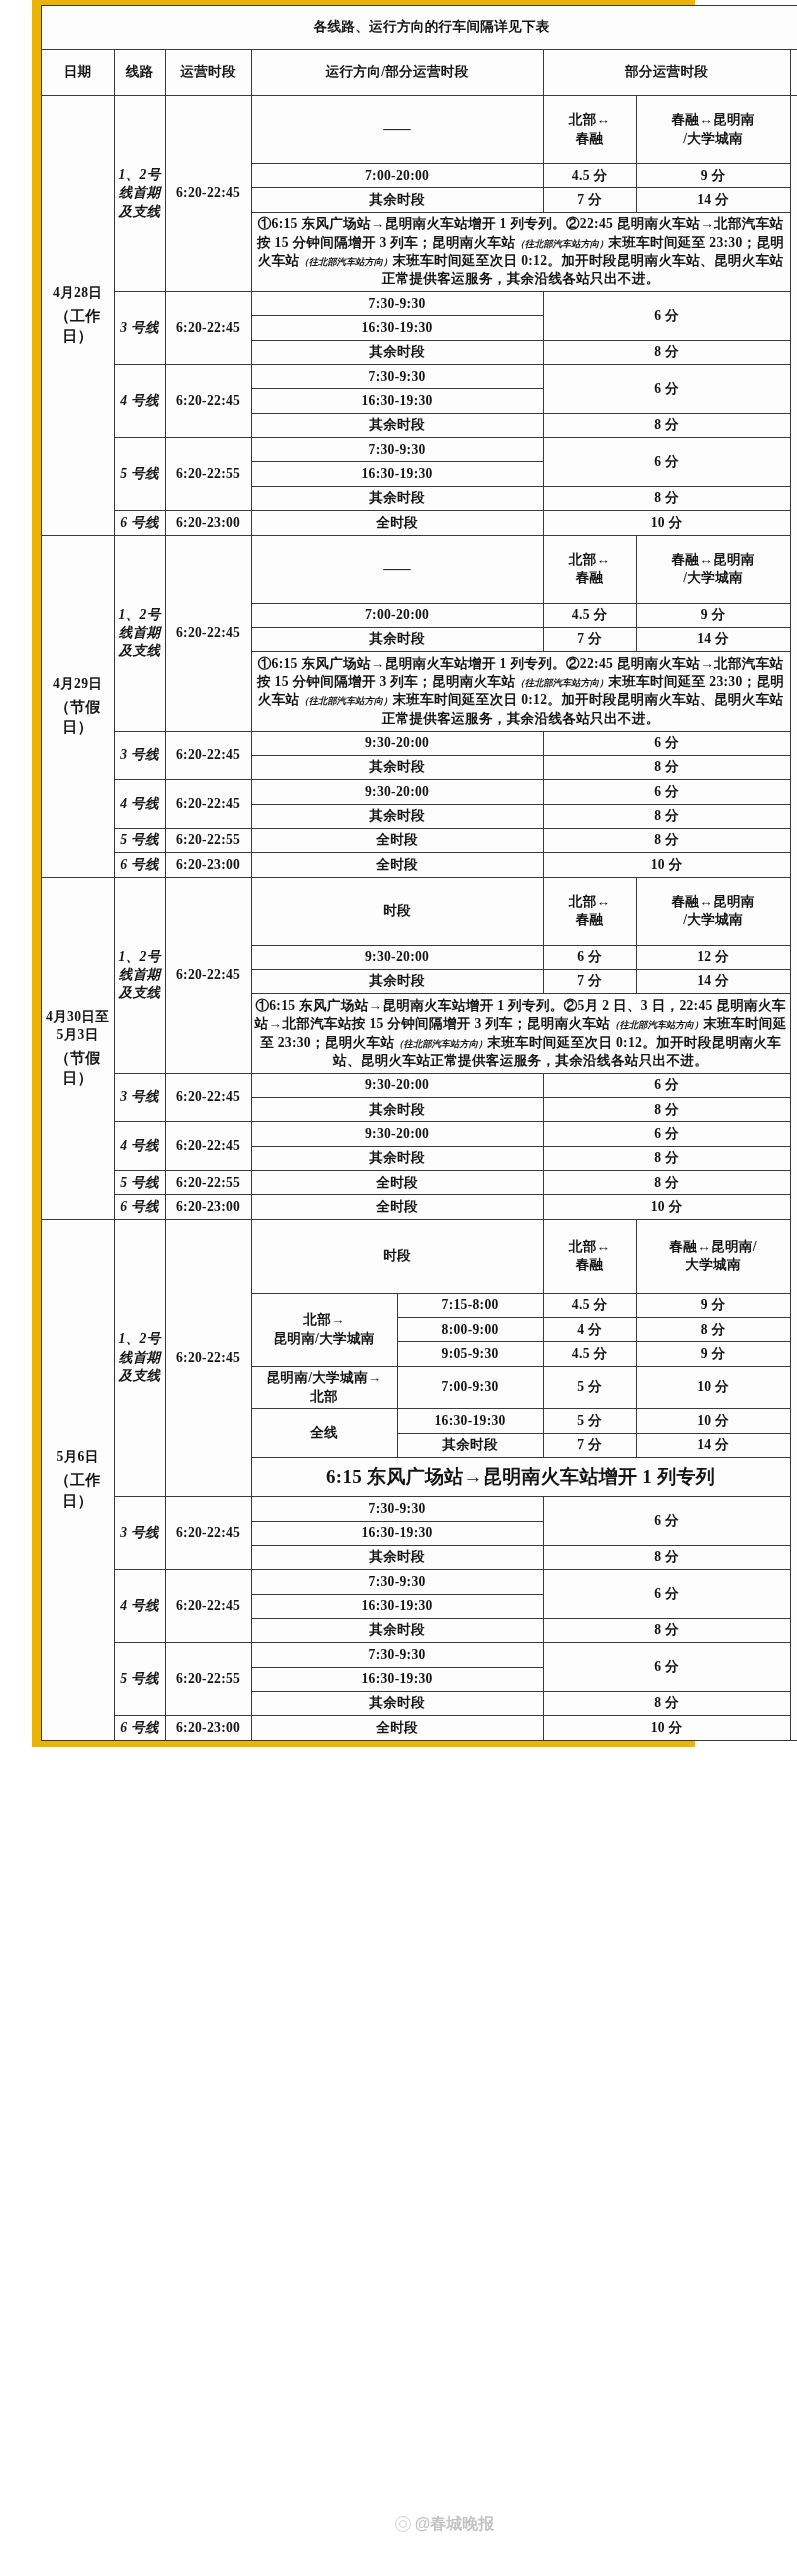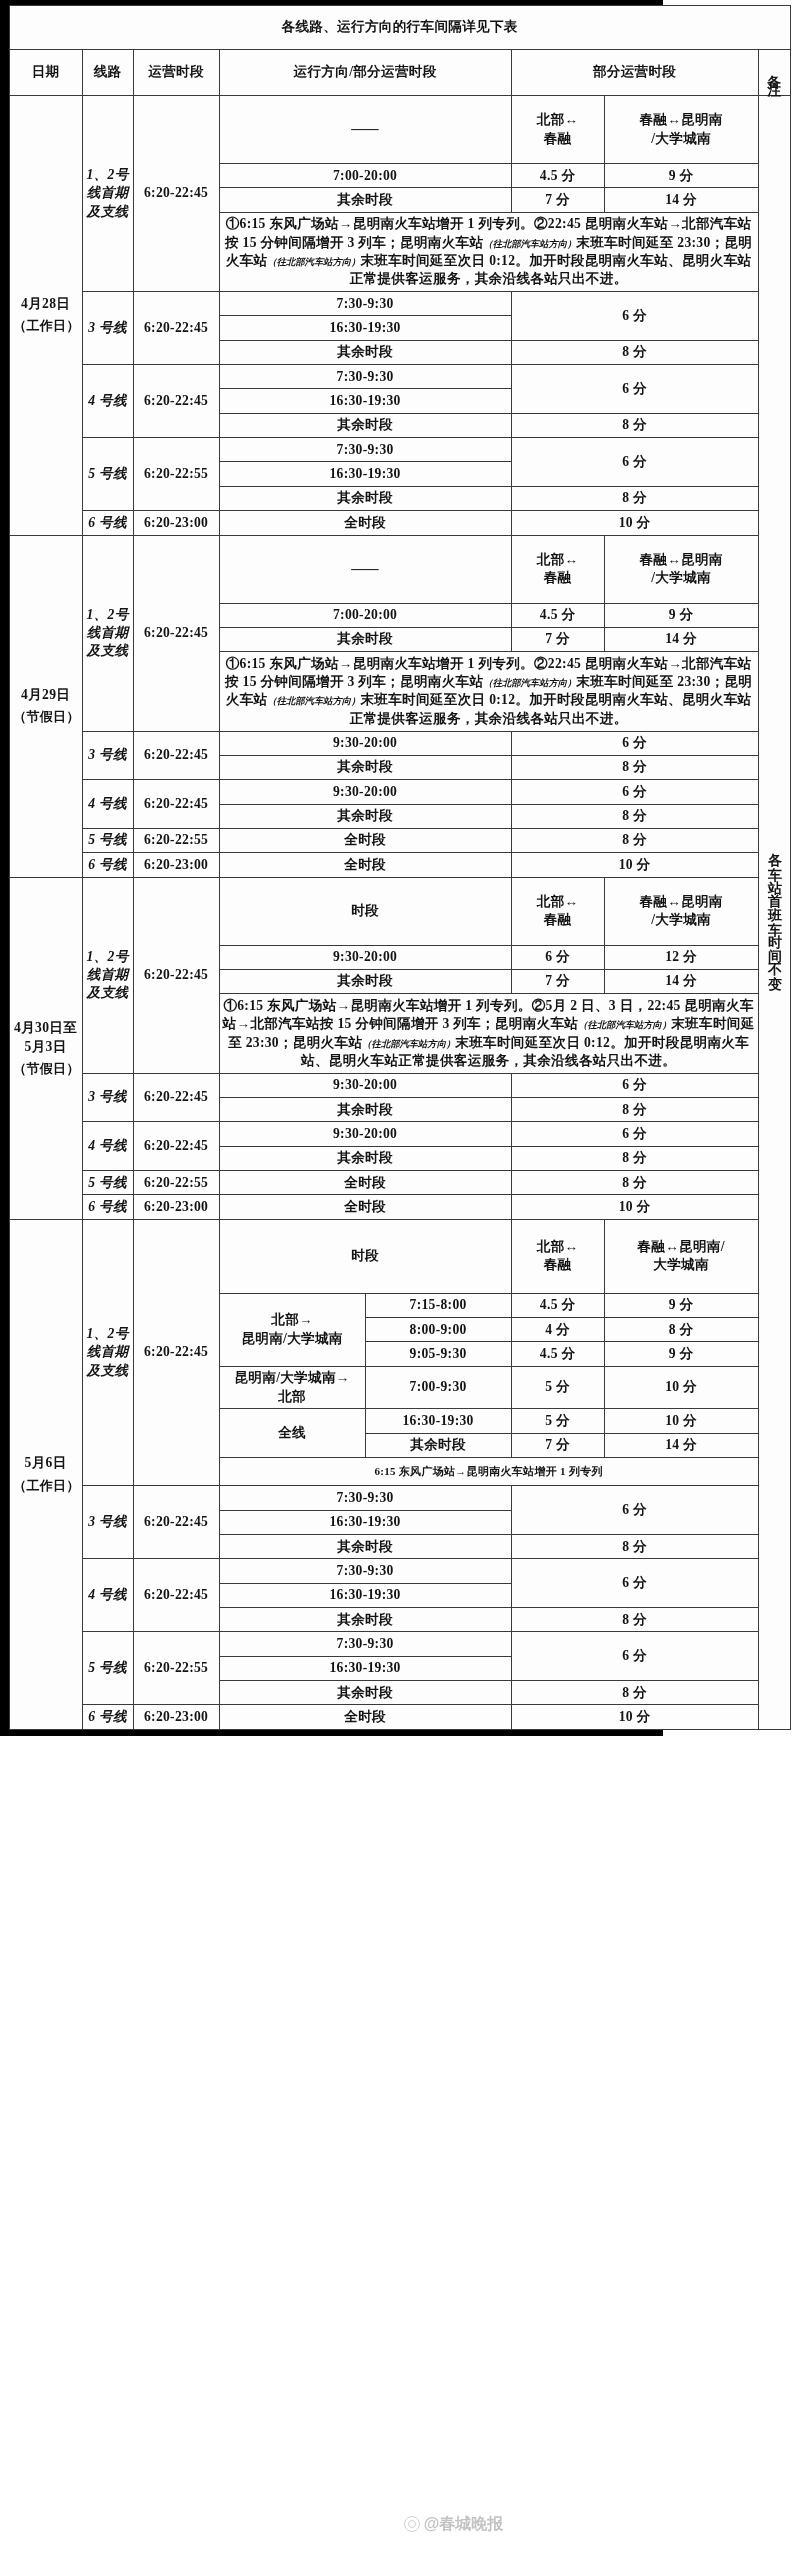--- a/index.html
+++ b/index.html
@@ -9,21 +9,22 @@
     font-family: "Liberation Serif", "DejaVu Serif", serif;
   }
   body {
     width: 797px;
     min-height: 2576px;
     position: relative;
   }
   .page {
     width: 663px;
     padding: 5px 8.6px 6.2px 8.6px;
-    background: #000000;
+    background: #eab308;
+    margin-left: 32px;
   }
   table.tt {
     width: 780px;
     border-collapse: collapse;
     table-layout: fixed;
     background: #fdfdfd;
   }
   table.tt td, table.tt th {
     border: 0.6px solid #3a3a3a;
     padding: 2.5px 1.9px;
@@ -70,25 +71,25 @@
     font-weight: 700;
     letter-spacing: 0px;
   }
   .note .sm {
     font-size: 9.3px;
     font-weight: 700;
     letter-spacing: 0px;
     font-style: italic;
   }
   .date-cell { font-size: 14px; line-height: 1.5; }
-  .date-cell .sub { font-size: 13px; display: block; margin-top: 3.7px; text-align: right; }
+  .date-cell .sub { font-size: 15px; display: block; margin-top: 3.7px; }
   .line-cell { font-size: 14px; line-height: 1.55; font-style: italic; }
   .wm {
     position: absolute;
-    left: 404px;
+    left: 395px;
     top: 2514px;
     font-size: 16px;
     color: #b9b9b9;
     font-weight: 700;
     opacity: .85;
     font-family: "Liberation Sans", sans-serif;
     pointer-events: none;
   }
   .wm .logo {
     display: inline-block;
@@ -344,21 +345,21 @@
           <td>16:30-19:30</td>
           <td>5 分</td>
           <td>10 分</td>
         </tr>
         <tr>
           <td>其余时段</td>
           <td>7 分</td>
           <td>14 分</td>
         </tr>
         <tr>
-          <td colspan="4" style="text-align:center;font-size:11px;padding:6.2px 2.5px;">6:15 东风广场站→昆明南火车站增开 1 列专列</td>
+          <td colspan="4" style="text-align:center;font-size:19px;padding:6.2px 2.5px;">6:15 东风广场站→昆明南火车站增开 1 列专列</td>
         </tr>
         <tr>
           <td rowspan="3" class="line-cell">3 号线</td>
           <td rowspan="3" class="nowrapcell">6:20-22:45</td>
           <td colspan="2">7:30-9:30</td>
           <td rowspan="2" colspan="2">6 分</td>
         </tr>
         <tr>
           <td colspan="2">16:30-19:30</td>
         </tr>

